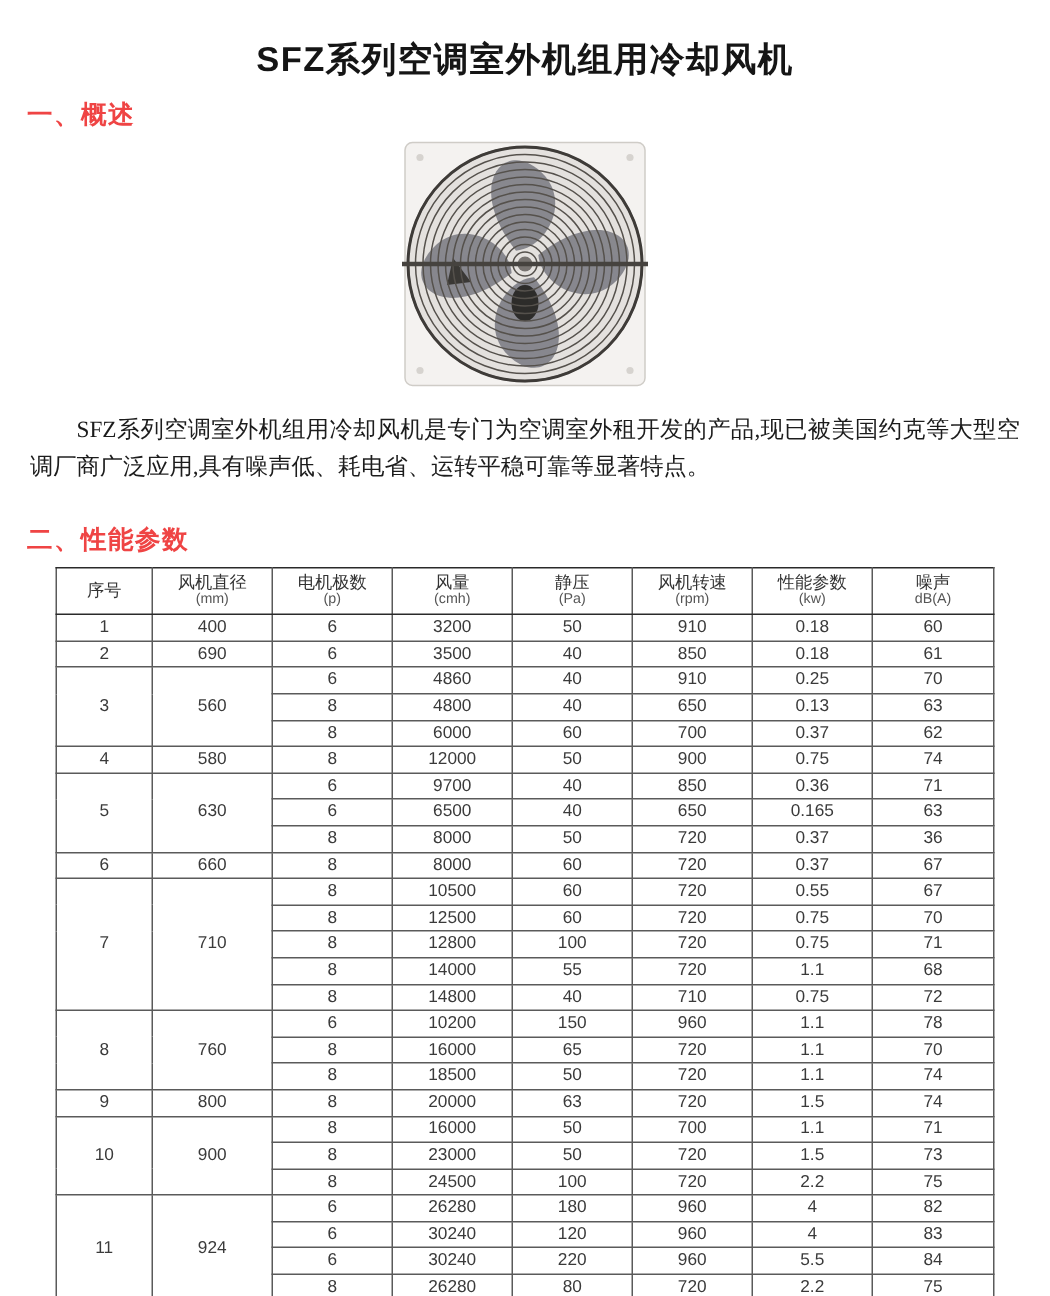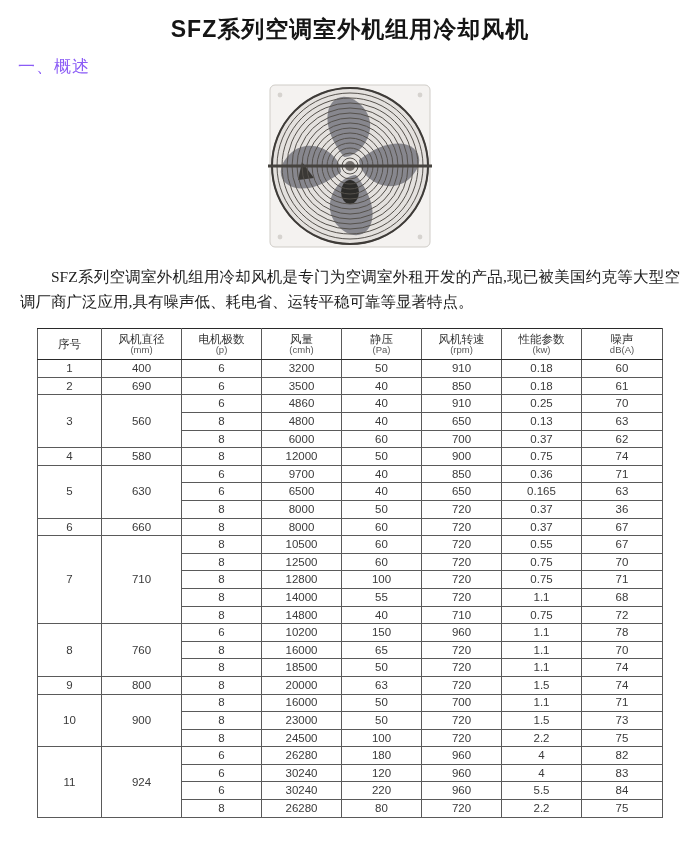--- a/index.html
+++ b/index.html
@@ -1,26 +1,26 @@
 <!DOCTYPE html>
 <html><head>
 <meta charset="utf-8">
 <style>
   html,body{margin:0;padding:0;background:#ffffff;}
   body{width:700px;height:864px;overflow:hidden;
        font-family:"Liberation Sans","DejaVu Sans",sans-serif;color:#222;}
-  .page{width:700px;height:724px;box-sizing:border-box;padding:6px 18px 0 18px;background:#fff;}
+  .page{width:700px;height:724px;box-sizing:border-box;padding:16px 18px 0 18px;background:#fff;}
 
   .doc-title{margin:8px 0 10px 0;text-align:center;font-size:23px;font-weight:700;
              letter-spacing:1px;color:#151515;}
-  .sec-heading{margin:6px 0 0 0;font-size:17px;font-weight:400;color:#8b5cf6;letter-spacing:1px;}
+  .sec-heading{margin:6px 0 0 0;font-size:17px;font-weight:700;color:#ef4444;letter-spacing:1px;}
 
   .fan-figure{margin:0;display:flex;justify-content:center;align-items:center;height:176px;}
 
-  .overview-text{margin:10px 2px 14px 2px;font-size:15.5px;line-height:1.62;text-indent:2em;
+  .overview-text{margin:10px 2px 24px 2px;font-size:15.5px;line-height:1.62;text-indent:2em;
                  color:#1c1c1c;font-family:"Liberation Serif","DejaVu Serif",serif;text-align:justify;}
 
   .perf-table{border-collapse:collapse;margin:7px 0 0 19px;table-layout:fixed;
               font-size:11.5px;color:#3a3a3a;}
   .perf-table th,.perf-table td{border:1px solid #5a5a5a;text-align:center;vertical-align:middle;
               padding:0;height:16.6px;line-height:1.1;font-weight:400;background:#fff;}
   .perf-table thead th{height:30px;border-bottom:1.6px solid #2a2a2a;border-top:1.6px solid #2a2a2a;}
   .perf-table .h-name{font-size:11.5px;color:#333;}
   .perf-table .h-unit{font-size:9.5px;color:#555;}
   .perf-table tr.group-start td{border-top:1.6px solid #2a2a2a;}
@@ -76,20 +76,21 @@
           <circle cx="109" cy="86" r="73"></circle>
       </g>
       <circle cx="109" cy="86" r="78" fill="none" stroke="#3e3b38" stroke-width="2"></circle>
 
       <rect x="27" y="84.5" width="164" height="3" fill="#46433f"></rect>
     </svg>
   </figure>
 
   <p class="overview-text">SFZ系列空调室外机组用冷却风机是专门为空调室外租开发的产品,现已被美国约克等大型空调厂商广泛应用,具有噪声低、耗电省、运转平稳可靠等显著特点。</p>
 
+  <h2 class="sec-heading">二、性能参数</h2>
 
   <table class="perf-table">
     <colgroup>
       <col style="width:64px">
         <col style="width:80px">
         <col style="width:80px">
         <col style="width:80px">
       <col style="width:80px">
         <col style="width:80px">
         <col style="width:80px">

